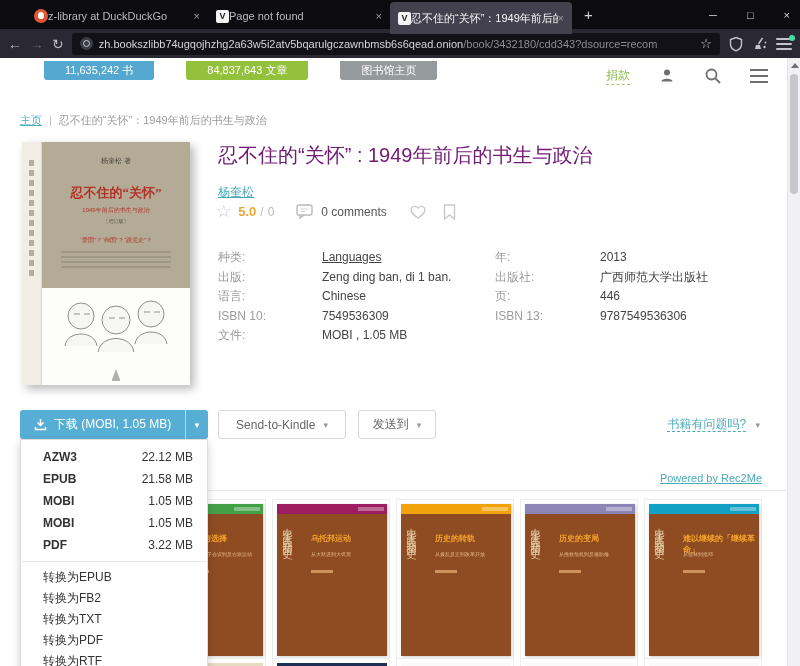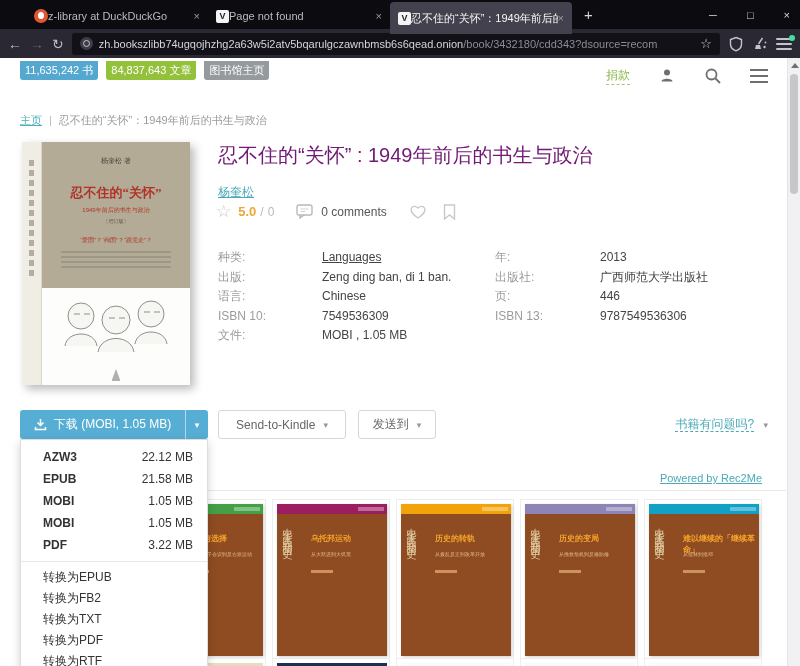--- a/index.html
+++ b/index.html
@@ -33,21 +33,21 @@
   .menu-ico i { display:block; height:2px; background:#c3c3cb; margin-bottom:3px; border-radius:1px; }
   .menu-ico .dot { position:absolute; right:-3px; top:-3px; width:6px; height:6px; border-radius:50%; background:#3fe0a0; }
 
   
   .page { position:relative; height:608px; background:#fff; overflow:hidden; }
   .pg-scroll { position:absolute; right:0; top:0; width:13px; height:100%; background:#f1f1f3; border-left:1px solid #e4e4e7; z-index:9; }
   .pg-scroll .up { position:absolute; top:5px; left:3px; width:0; height:0; border-left:4px solid transparent; border-right:4px solid transparent; border-bottom:5px solid #707070; }
   .pg-scroll .thumb { position:absolute; top:16px; left:2px; width:8px; height:120px; background:#c6c6cb; border-radius:4px; }
 
   .badges { position:absolute; top:3px; left:20px; display:flex; gap:8px; }
-  .badge { height:19px; line-height:19px; padding:0 5px; font-size:11px; color:#fff; border-radius:0 0 3px 3px; }
+  .badge { height:19px; line-height:19px; padding:0 21px; font-size:11px; color:#fff; border-radius:0 0 3px 3px;margin-left:24px; }
   .badge.blue { background:#54a7cf; } .badge.green { background:#93c13c; } .badge.gray { background:#959a9d; }
 
   .hdr-icons { position:absolute; top:9px; right:32px; display:flex; align-items:center; gap:28px; }
   .donate { font-size:12px; color:#8ab648; border-bottom:1px dashed #a9c77f; text-decoration:none; }
   .hamburger i { display:block; width:18px; height:2px; background:#6f6f6f; margin-bottom:4px; }
 
   .breadcrumb { position:absolute; top:55px; left:20px; font-size:11px; color:#9b9b9b; white-space:nowrap; }
   .crumb-home { color:#48aebc; text-decoration:underline; }
   .crumb-sep { margin:0 7px; color:#b9b9b9; }
 
@@ -84,21 +84,21 @@
   .meta-row .val { color:#444; }
   .val-link { color:#9b9b9b; text-decoration:underline; }
 
   
   .btn-dl { position:absolute; left:20px; top:352px; width:188px; height:29px; background:#57aed4; border-radius:3px; display:flex; color:#fff; font-size:12px; }
   .btn-dl .main { flex:1; display:flex; align-items:center; justify-content:center; gap:7px; }
   .btn-dl .caret { width:23px; display:flex; align-items:center; justify-content:center; border-left:1px solid rgba(255,255,255,.55); font-size:9px; }
   .btn-ghost { position:absolute; top:352px; height:29px; background:#fff; border:1px solid #d7d7d7; border-radius:3px; font-size:12px; color:#666; display:flex; align-items:center; justify-content:center; gap:8px; }
   .btn-kindle { left:218px; width:128px; } .btn-send { left:358px; width:78px; }
   .g-caret { color:#999; font-size:9px; }
-  .issue { position:absolute; top:358px; right:32px; font-size:12px; }
+  .issue { position:absolute; top:358px; right:40px; font-size:12px; }
   .issue a { color:#4aa9b8; border-bottom:1px dashed #4aa9b8; text-decoration:none; }
   .issue .g-caret { margin-left:6px; }
 
   
   .dd { position:absolute; left:20px; top:381px; width:188px; background:#fff; border:1px solid #ddd; box-shadow:0 3px 9px rgba(0,0,0,.18); z-index:6; padding-top:6px; }
   .dd-fmt { display:flex; justify-content:space-between; padding:3px 14px 3px 22px; font-size:12px; line-height:16px; }
   .dd-fmt .f { font-weight:bold; color:#333; } .dd-fmt .s { color:#333; }
   .dd-sep { border-top:1px solid #e8e8e8; margin:5px 0; }
   .dd-conv { padding:3px 14px 3px 22px; font-size:12px; line-height:15px; color:#333; }
 

